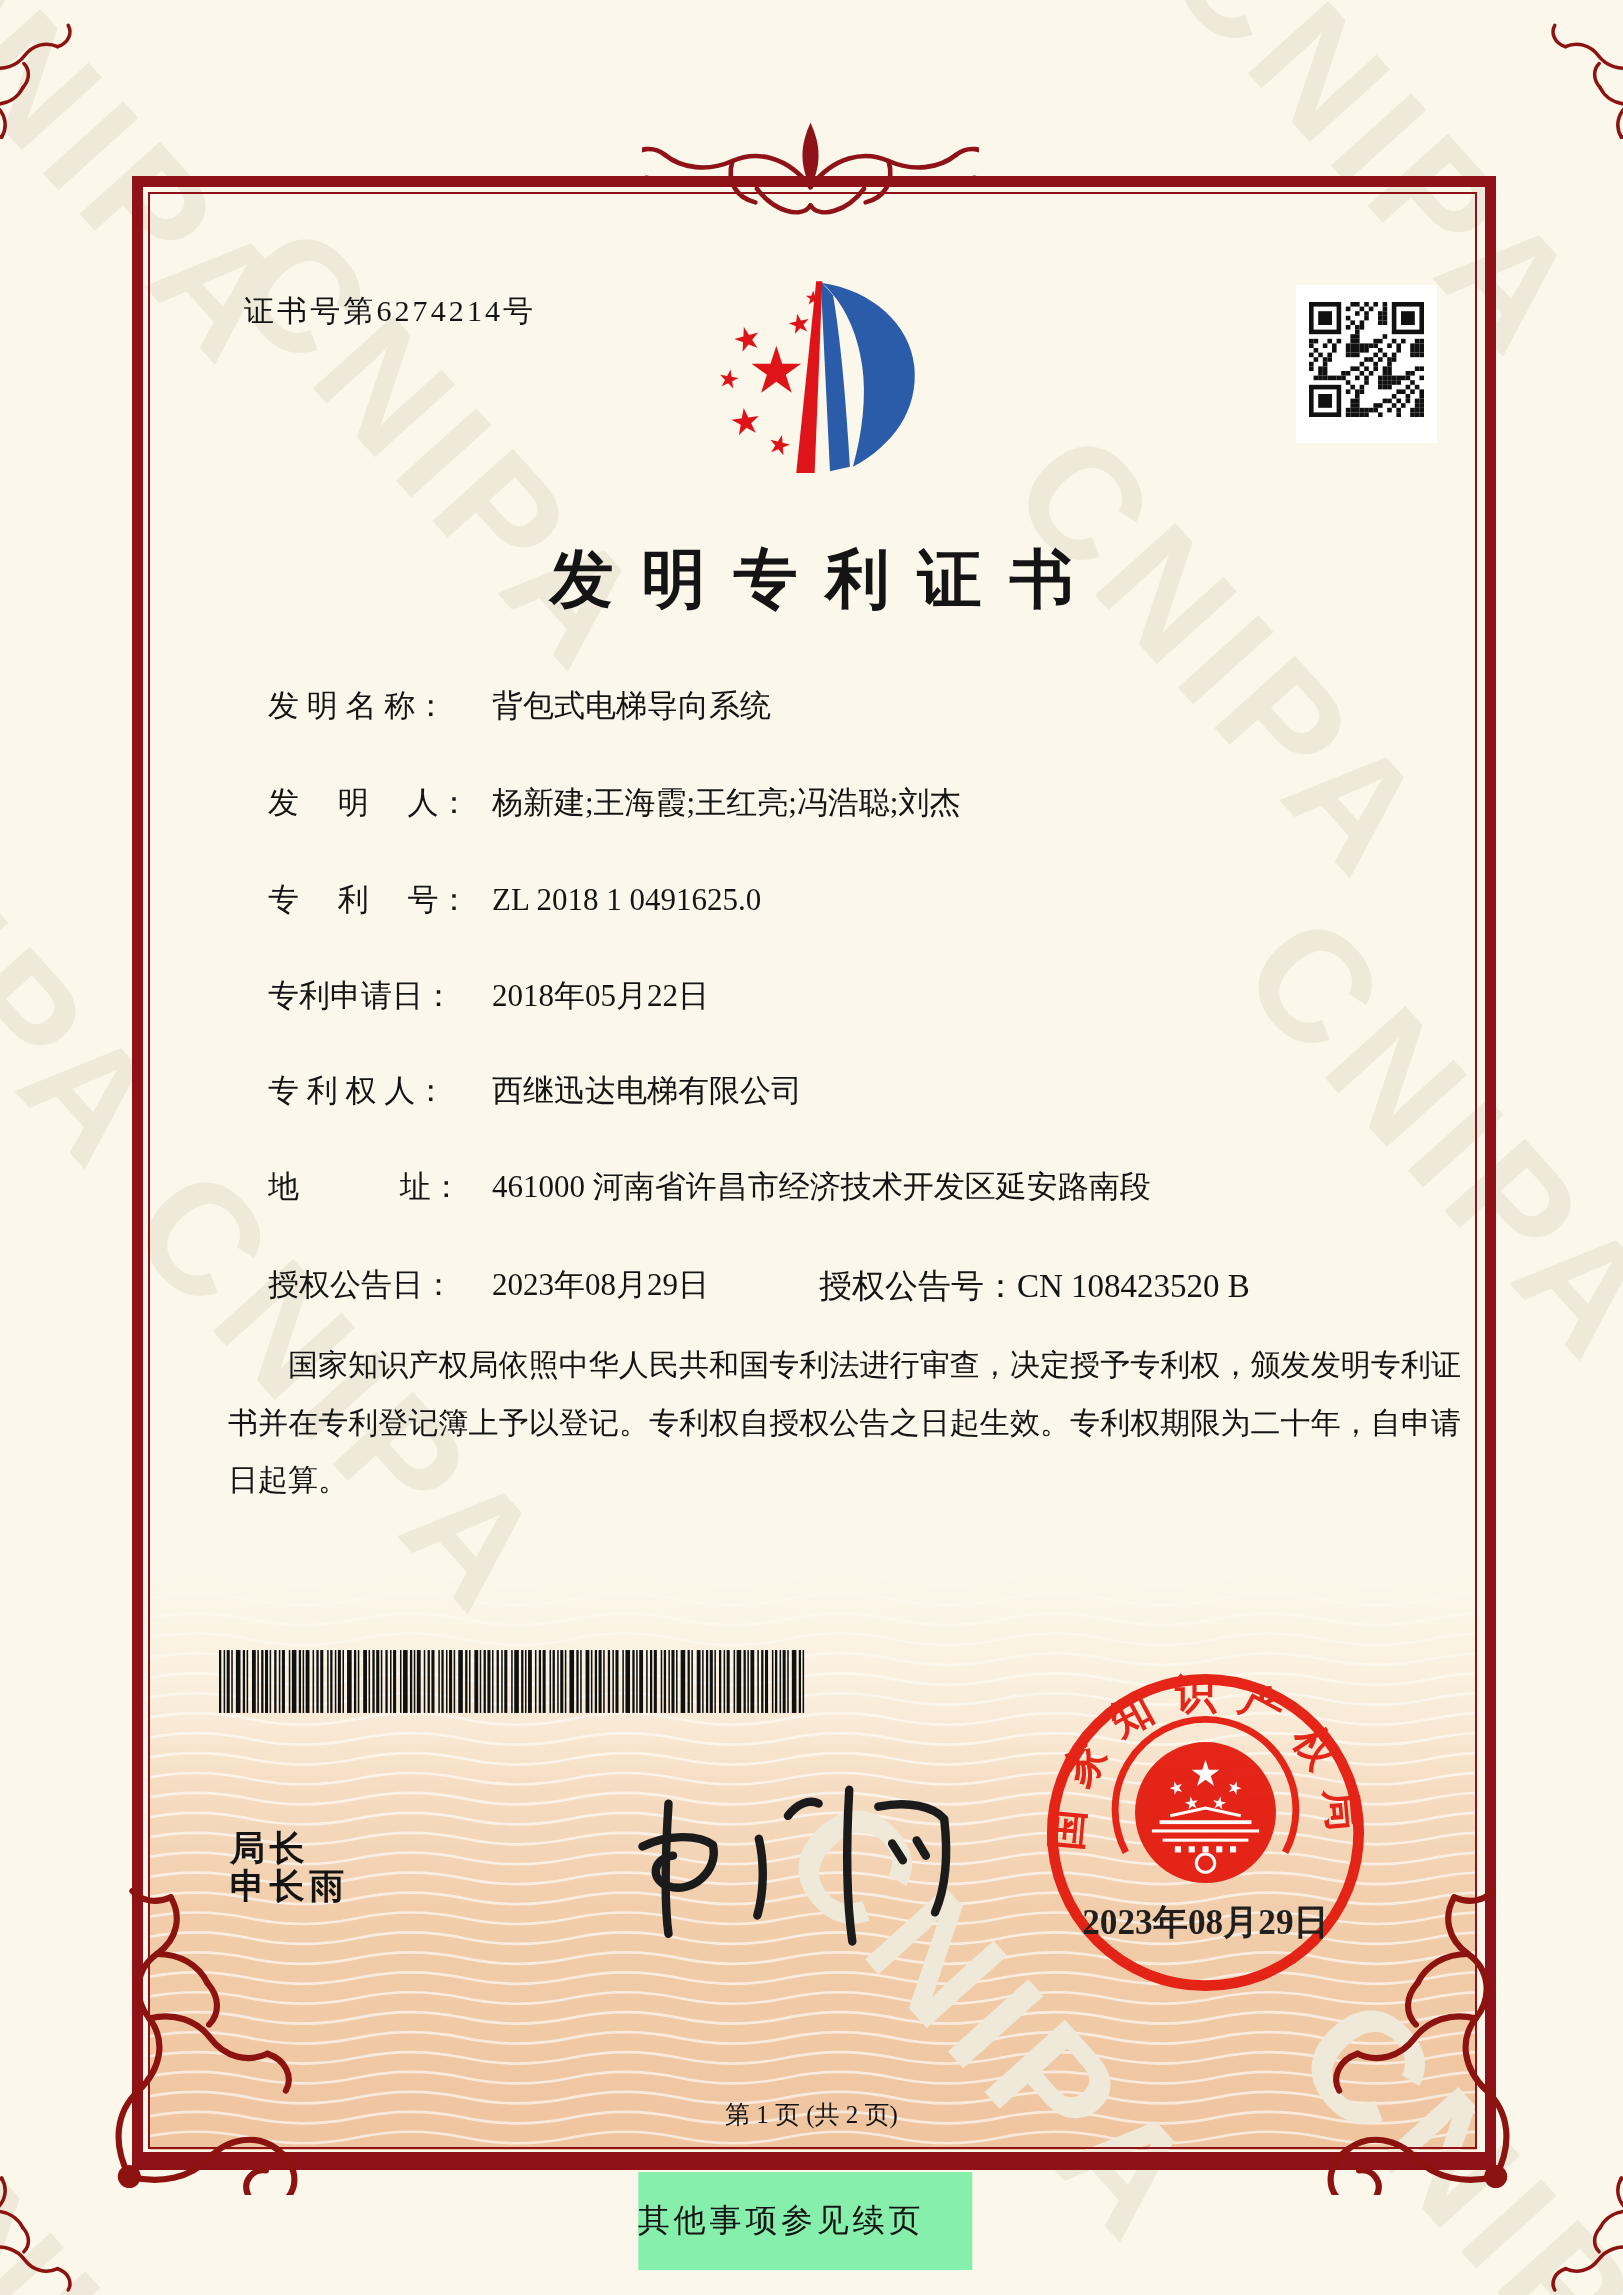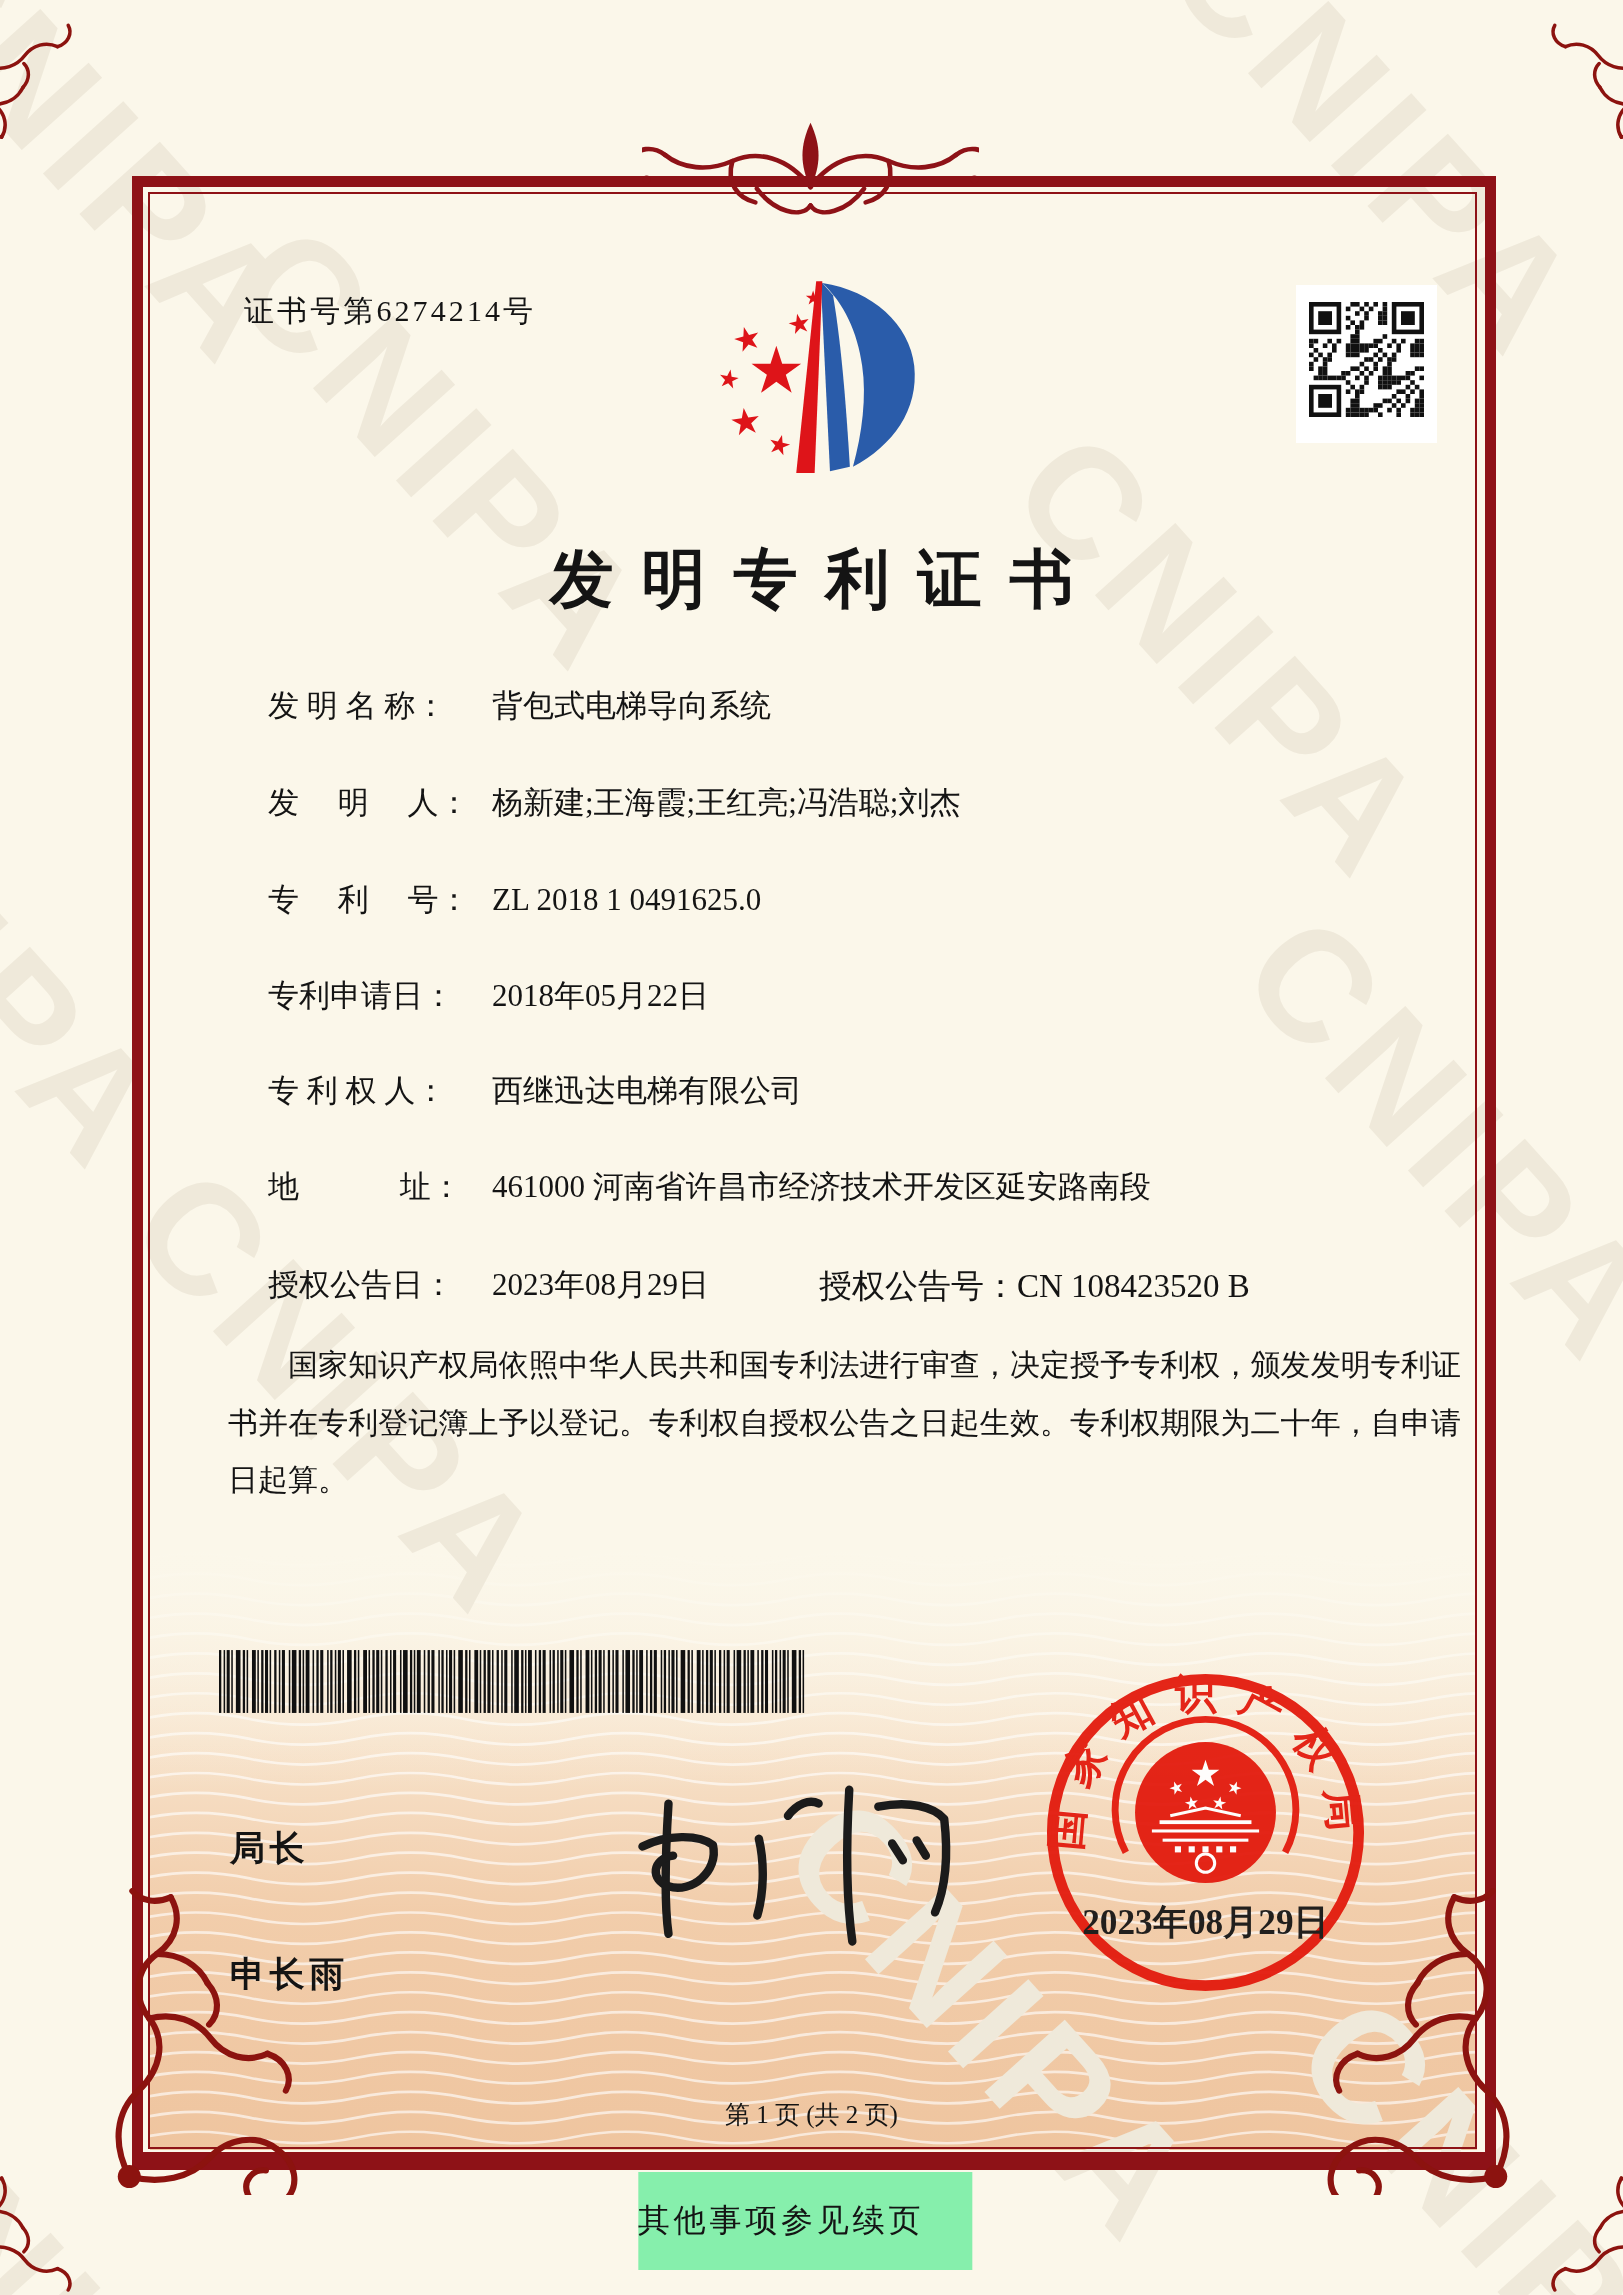--- a/index.html
+++ b/index.html
@@ -546,21 +546,21 @@
     <rect x="725" y="0" width="3" height="82"></rect>
     <rect x="731" y="0" width="2" height="82"></rect>
     <rect x="735" y="0" width="4" height="82"></rect>
     <rect x="741" y="0" width="2" height="82"></rect>
     <rect x="747" y="0" width="6" height="82"></rect>
     <rect x="756" y="0" width="3" height="82"></rect>
     <rect x="761" y="0" width="2" height="82"></rect>
   </svg>
 
 <div class="abs officer" style="top:1825px">局长</div>
-<div class="abs officer" style="top:1951px">申长雨</div>
+<div class="abs officer" style="top:1863px">申长雨</div>
 
 <svg class="abs" style="left:621px;top:1779px;z-index:6" width="337" height="184" viewBox="0 0 440 240">
   <g stroke="#1b1b1b" stroke-width="11" fill="none" stroke-linecap="round" stroke-linejoin="round">
     <path d="M62,32 C58,96 56,160 62,202"></path>
     <path d="M28,88 C60,72 102,72 120,86 C128,120 92,150 62,140 C38,132 40,104 68,100"></path>
     <path d="M180,78 C188,112 186,150 178,178"></path>
     <path d="M218,48 C230,32 246,26 258,32"></path>
     <path d="M298,14 C294,84 294,156 302,212"></path>
     <path d="M336,36 C376,28 408,36 422,52 C428,104 422,146 410,174"></path>
     <path d="M354,84 l14,22"></path>

